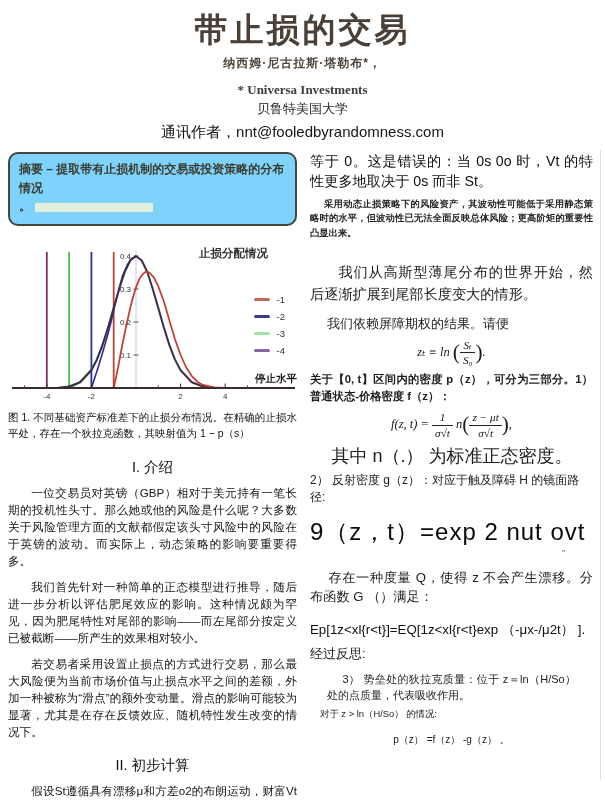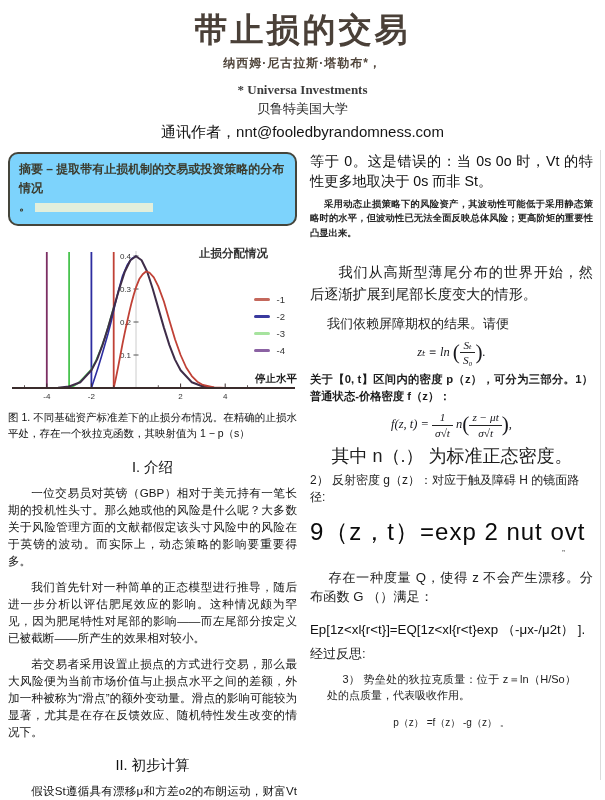--- a/index.html
+++ b/index.html
@@ -182,16 +182,17 @@
 
     <div class="formula-g">9（z，t）=exp 2 nut ovt</div>
     <div class="g-mark">”</div>
 
     <div class="r-para7">存在一种度量 Q，使得 z 不会产生漂移。分布函数 G （）满足：</div>
     <div class="formula-ep">Ep[1z&lt;xl{r&lt;t}]=EQ[1z&lt;xl{r&lt;t}exp （-μx-/μ2t） ].</div>
     <div class="r-para8">经过反思:</div>
 
     <div class="r-para9">3） 势垒处的狄拉克质量：位于 z＝ln（H/So）处的点质量，代表吸收作用。</div>
 
+    <div class="case-label">对于 z &gt; ln（H/So） 的情况:</div>
     <div class="formula-case1">p（z） =f（z） -g（z） 。</div>
 
   </div>
 </div>
 
 </body></html>

